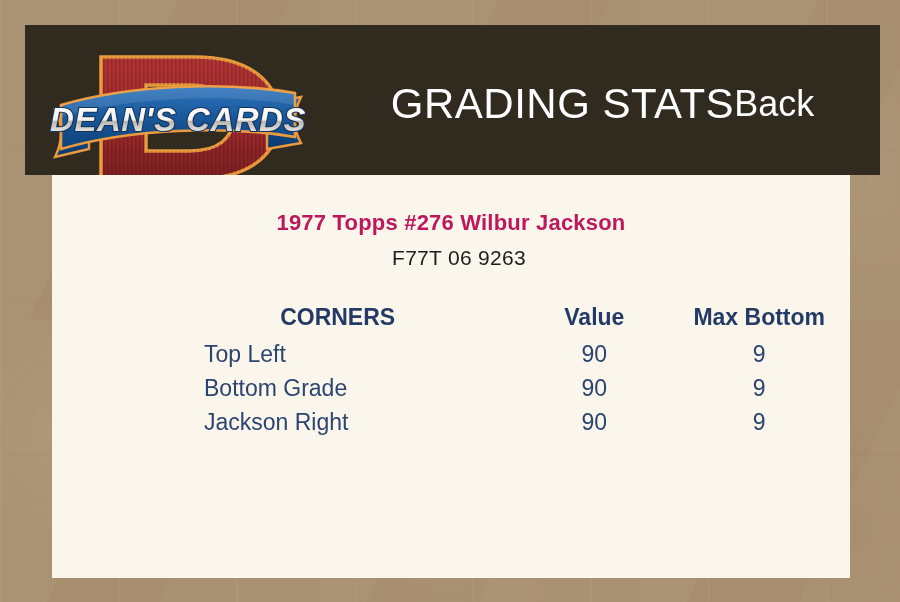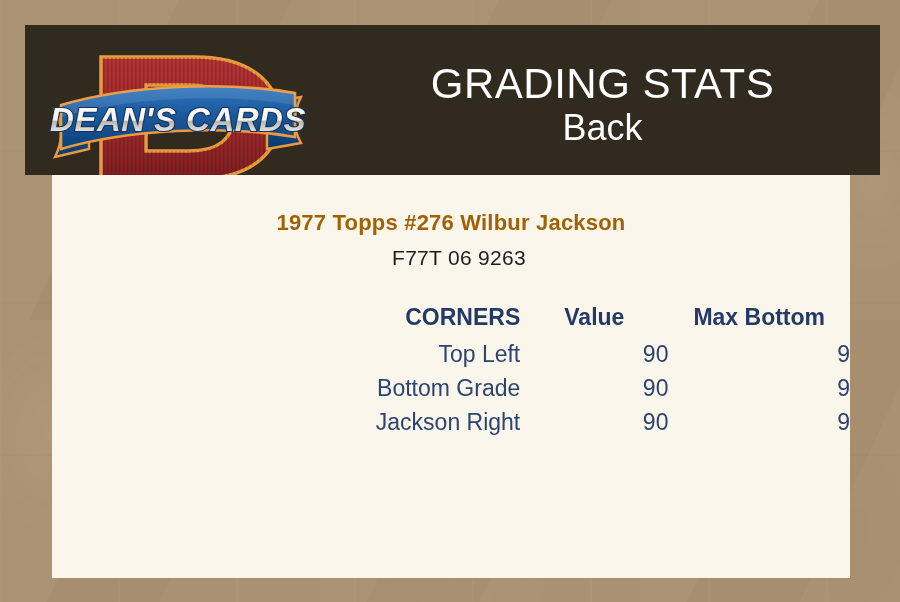--- a/index.html
+++ b/index.html
@@ -59,21 +59,21 @@
   #logo svg { display: block; }
 
   
   #header-titles {
     position: absolute;
     left: 300px;
     top: 0;
     width: 555px;
     height: 150px;
     display: flex;
-    flex-direction: column;
+    flex-direction: row;
     align-items: center;
     justify-content: center;
     padding-top: 8px;
     box-sizing: border-box;
   }
   #header-title {
     color: #ffffff;
     font-size: 42px;
     line-height: 48px;
     letter-spacing: 0.5px;
@@ -92,21 +92,21 @@
     position: absolute;
     left: 52px;
     top: 175px;
     width: 798px;
     height: 403px;
     background: #fbf6ec;
   }
 
   #card-title {
     text-align: center;
-    color: #a16207;
+    color: #be185d;
     font-size: 22px;
     font-weight: bold;
     margin-top: 35px;
     letter-spacing: 0.2px;
   }
   #card-serial {
     text-align: center;
     color: #1d1d1d;
     font-size: 21px;
     font-weight: 400;
@@ -126,24 +126,23 @@
     font-size: 23px;
     font-weight: bold;
     padding: 0 0 6px 0;
     color: #233a66;
   }
   #stats-table td {
     font-size: 23px;
     font-weight: 400;
     padding: 4px 0 3px 0;
     color: #2b4470;
-    text-align: right;
   }
   .col-label { width: 400px; text-align: left; padding-left: 103px !important; }
-  .col-label-head { width: 400px; text-align: right; padding-left: 103px !important; }
+  .col-label-head { width: 400px; text-align: center; padding-left: 103px !important; }
   .row-label { padding-left: 152px !important; }
   .col-value { width: 180px; text-align: center; }
   .col-max { width: 218px; text-align: center; }
 </style>
 </head>
 <body>
 
 <div id="page">
 
   <div class="bg-texture"></div>

